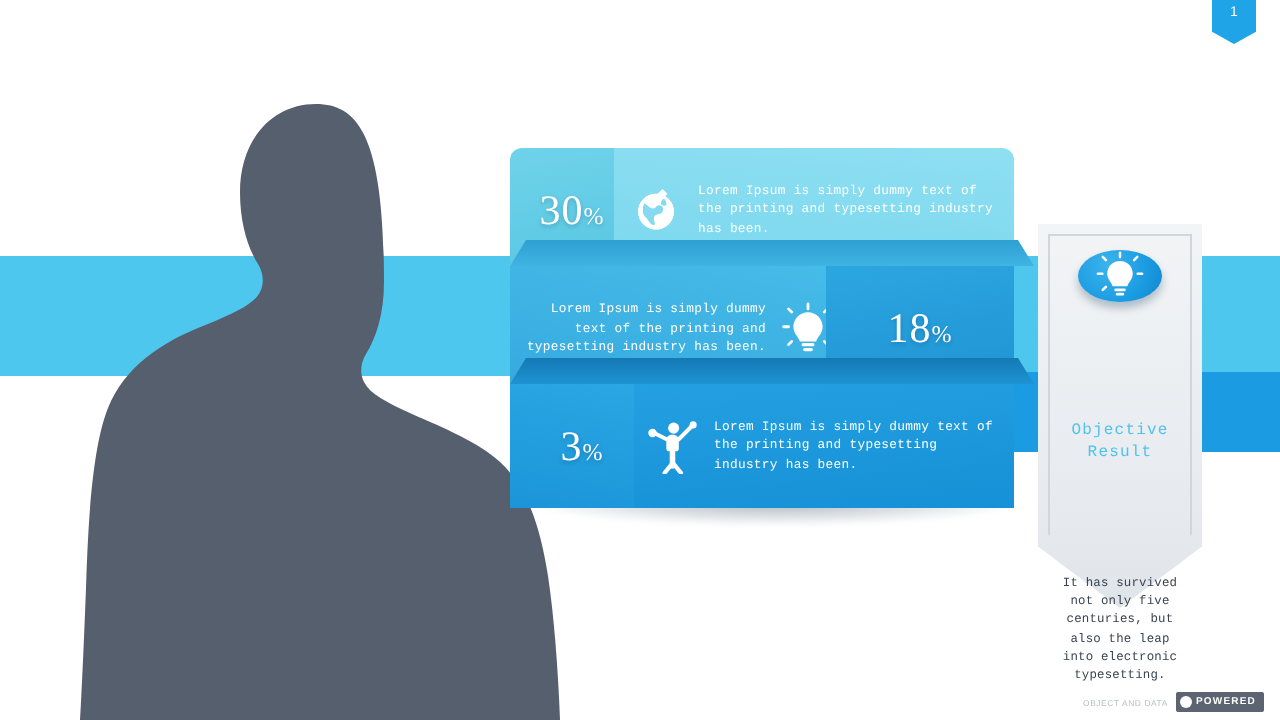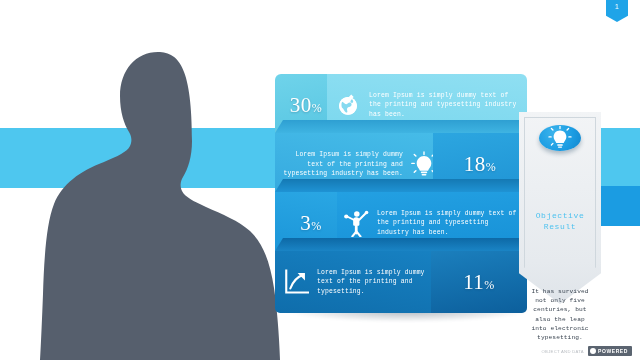--- a/index.html
+++ b/index.html
@@ -34,21 +34,21 @@
     display:flex;align-items:flex-start;justify-content:center;
   }
   .badge .num{
     color:#ffffff;font-size:7px;line-height:10px;padding-top:2px;
     font-family:"Liberation Sans",sans-serif;
   }
 
   
   .stack{position:absolute;left:255px;top:74px;width:262px;height:240px;z-index:10;}
 
-  .row{position:absolute;left:0;width:262px;margin-left:20px;}
+  .row{position:absolute;left:0;width:262px;}
   .row .shadow{
     position:absolute;left:10px;right:8px;bottom:-9px;height:12px;
     background:radial-gradient(ellipse at 50% 0%,rgba(40,60,80,.38),rgba(40,60,80,0) 72%);
     filter:blur(1px);
   }
   .fold{position:absolute;top:0;height:100%;display:flex;align-items:center;box-sizing:border-box;}
   .fold.left{left:0;}
   .fold.right{right:10px;}
 
   
@@ -263,37 +263,20 @@
             <path d="M13 13L5 9" stroke="#ffffff" stroke-width="2.4" stroke-linecap="round"></path>
             <path d="M20 13l8-8" stroke="#ffffff" stroke-width="2.4" stroke-linecap="round"></path>
             <circle cx="4" cy="9" r="2.6" fill="#ffffff"></circle>
             <circle cx="29" cy="4" r="2.2" fill="#ffffff"></circle>
           </svg>
         </span>
         <span class="body-txt ta-l" style="margin-left:8px;">Lorem Ipsum is simply dummy text of the printing and typesetting industry has been.</span>
       </div>
     </div>
 
-    <div class="row" id="row4">
-      <div class="bevel"></div>
-      <div class="shadow"></div>
-      <div class="fold left">
-        <span class="ico">
-          <svg width="26" height="26" viewBox="0 0 32 32" xmlns="http://www.w3.org/2000/svg">
-            <path d="M4 2v27h27" stroke="#ffffff" stroke-width="2.6" fill="none" stroke-linecap="square"></path>
-            <path d="M9 24C13 13 19 9 25 7" stroke="#ffffff" stroke-width="2.6" fill="none" stroke-linecap="round"></path>
-            <path d="M18 5h9v9z" fill="#ffffff"></path>
-          </svg>
-        </span>
-        <span class="body-txt ta-l" style="margin-left:8px;">Lorem Ipsum is simply dummy text of the printing and typesetting.</span>
-      </div>
-      <div class="fold right">
-        <span class="pct"><span>11</span><small>%</small></span>
-      </div>
-    </div>
 
   </div>
 
   <div class="banner">
     <div class="plate"></div>
     <div class="inner"></div>
     <div class="banner-content">
       <div class="bulb-circle">
         <svg width="24" height="26" viewBox="0 0 32 34" xmlns="http://www.w3.org/2000/svg">
           <path d="M16 7c-5 0-8.5 3.8-8.5 8.5 0 3.6 2.8 5.6 3.6 8.3h9.8c.8-2.7 3.6-4.7 3.6-8.3C24.5 10.8 21 7 16 7z" fill="#ffffff"></path>

